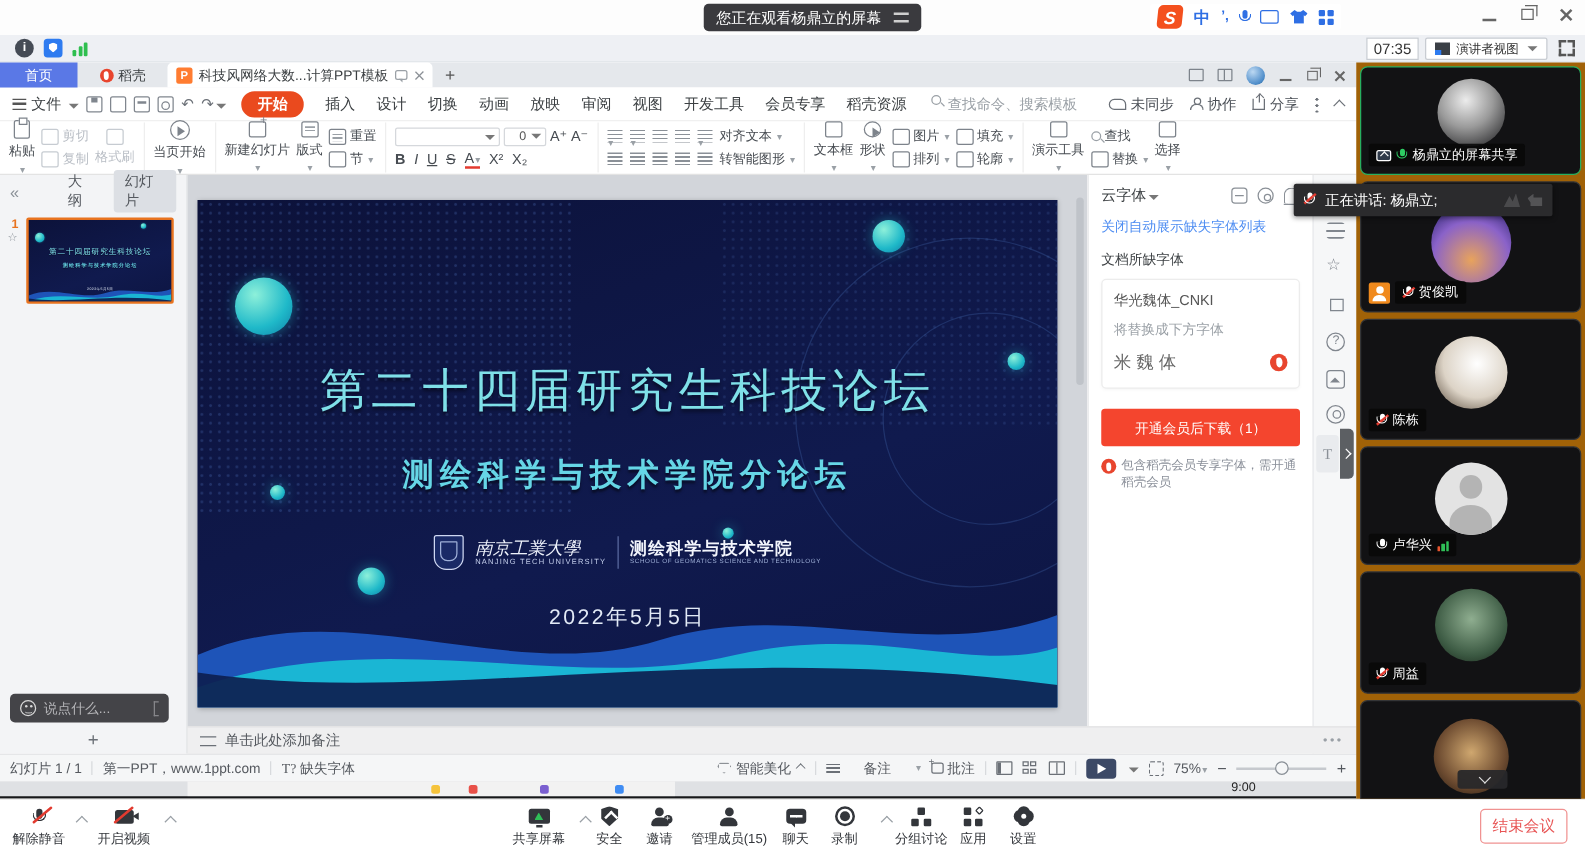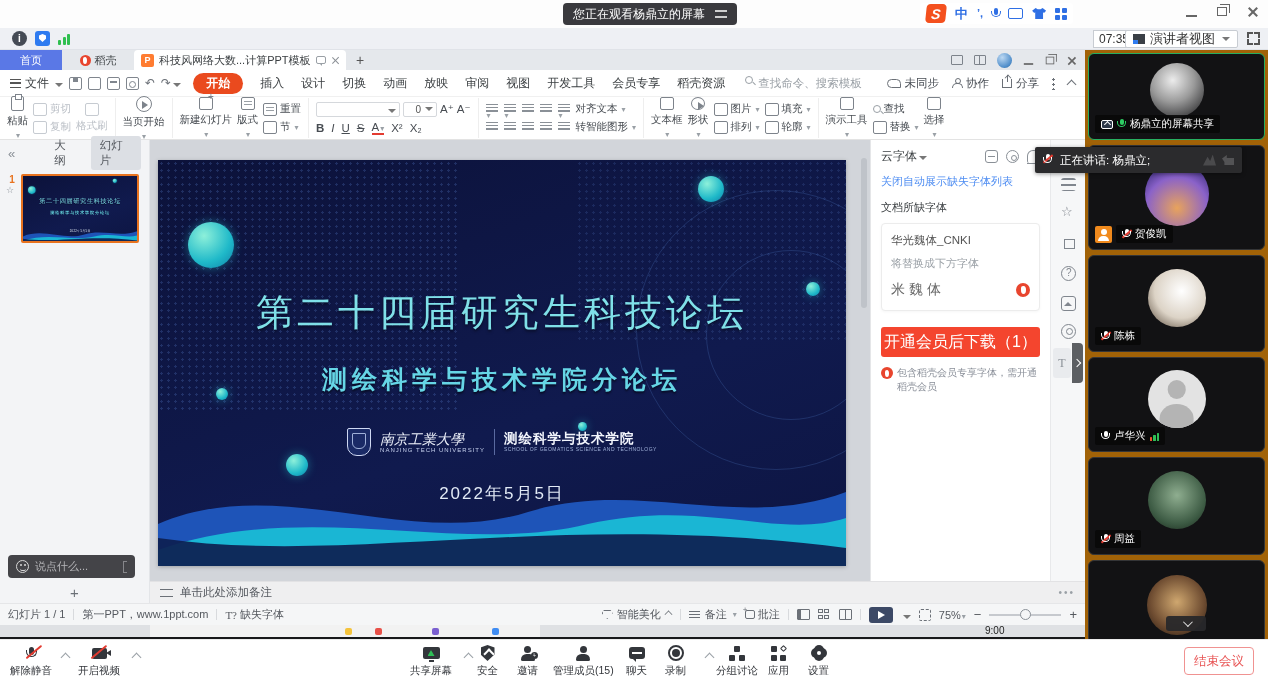--- a/index.html
+++ b/index.html
@@ -29,21 +29,21 @@
   .wc-x::before{transform:rotate(45deg)}.wc-x::after{transform:rotate(-45deg)}
 
   .status-strip{position:absolute;left:0;top:28px;width:1268px;height:22px;background:#eef0f4;border-bottom:1px solid #e0e3e8}
   .ss-left{position:absolute;left:12px;top:3px;display:flex;gap:8px;align-items:center}
   .ic-info{width:15px;height:15px;border-radius:50%;background:#454b55;color:#fff;font-size:10px;display:flex;align-items:center;justify-content:center;font-weight:bold}
   .ic-shield{width:15px;height:15px;background:#2e7bf0;border-radius:3px;position:relative}
   .ic-shield::before{content:"";position:absolute;left:4px;top:3px;width:7px;height:8px;background:#fff;clip-path:polygon(50% 0,100% 20%,100% 60%,50% 100%,0 60%,0 20%)}
   .ic-signal{display:flex;align-items:flex-end;gap:1.5px;height:13px}
   .ic-signal i{width:3px;background:#2fbf4f;border-radius:1px}
   .clock-box{position:absolute;right:133px;top:2px;width:42px;height:18px;background:#fff;border:1px solid #c8ccd2;font-size:12px;color:#333;display:flex;align-items:center;justify-content:center}
-  .view-btn{position:absolute;right:30px;top:2px;height:18px;background:#fff;border:1px solid #c8ccd2;border-radius:2px;display:flex;align-items:center;gap:5px;padding:0 7px;font-size:13px;color:#333}
+  .view-btn{position:absolute;right:30px;top:2px;height:18px;background:#fff;border:1px solid #c8ccd2;border-radius:2px;display:flex;align-items:center;gap:5px;padding:0 7px;font-size:10px;color:#333}
   .view-ic{width:12px;height:10px;position:relative;background:#3a3f46}
   .view-ic::before{content:"";position:absolute;left:0;bottom:0;width:5px;height:4px;background:#2e7bf0}
   .caret-d::after{content:"";display:inline-block;width:0;height:0;border-left:4px solid transparent;border-right:4px solid transparent;border-top:4px solid #777;margin-left:2px}
   .fs-ic{position:absolute;right:8px;top:4px;width:13px;height:13px}
   .fs-ic::before{content:"";position:absolute;left:0;top:0;width:4px;height:4px;border-left:2px solid #555;border-top:2px solid #555}
   .fs-ic::after{content:"";position:absolute;right:0;bottom:0;width:4px;height:4px;border-right:2px solid #555;border-bottom:2px solid #555}
   .fs-ic i::before{content:"";position:absolute;right:0;top:0;width:4px;height:4px;border-right:2px solid #555;border-top:2px solid #555}
   .fs-ic i::after{content:"";position:absolute;left:0;bottom:0;width:4px;height:4px;border-left:2px solid #555;border-bottom:2px solid #555}
 
   
@@ -166,21 +166,21 @@
   .fp-ic.bell::after{content:"";position:absolute;left:-1px;bottom:-1px;width:13px;height:1.5px;background:#8a9097}
   .fp-link{color:#4e8df2;margin-top:9px}
   .fp-label{color:#3c4043;margin-top:11px}
   .fp-card{margin-top:8px;border:1px solid #ececec;border-radius:4px;padding:9px 9px 11px;background:#fff;box-shadow:0 1px 3px rgba(0,0,0,.04)}
   .fp-missing{color:#555;font-size:11.5px}
   .fp-hint{color:#9aa0a6;margin-top:8px}
   .fp-prevrow{display:flex;align-items:center;margin-top:10px}
   .fp-preview{font-family:Liberation Sans, sans-serif;color:#666;font-size:14px;letter-spacing:4px}
   .docer-badge{margin-left:auto;width:14px;height:14px;background:#e8452e;border-radius:50%;position:relative}
   .docer-badge::before{content:"";position:absolute;left:4.5px;top:3px;width:5px;height:8px;background:#fff;border-radius:2px 50% 50% 50%}
-  .fp-btn{margin-top:16px;height:30px;background:#f4452e;border-radius:3px;color:#fff;font-size:16px;display:flex;align-items:center;justify-content:center}
+  .fp-btn{margin-top:16px;height:30px;background:#f4452e;border-radius:3px;color:#fff;font-size:11px;display:flex;align-items:center;justify-content:center}
   .fp-note{display:flex;gap:4px;margin-top:9px;color:#8a8f99;font-size:10px;line-height:1.4}
   .fp-note .docer-badge{margin:1px 0 0;flex:none;width:12px;height:12px}
   .fp-note .docer-badge::before{left:4px;top:2.5px;width:4px;height:7px}
 
   
   .vstrip{width:35px;flex:none;background:#f6f7f8;border-left:1px solid #e8e9eb;position:relative}
   .vs-ic{position:absolute;left:10px;width:15px;height:15px;border:1.4px solid #80868e;border-radius:3px}
   .vs-ic.round{border-radius:50%}
   .vs-ic.q::before{content:"?";position:absolute;left:4px;top:0px;font-size:10px;color:#80868e}
   .vs-ic.sliders{border:none;background:repeating-linear-gradient(#80868e 0 1.5px,transparent 1.5px 6px);height:13px}
@@ -699,21 +699,21 @@
         <span style="font-family:'Liberation Serif',serif">T?</span>
         <span>缺失字体</span>
       </span>
       <span class="st-right">
         <span style="display:flex;gap:4px;align-items:center">
             <span class="gem"></span>
             <span>智能美化</span>
             <span class="chev-up" style="margin-top:0;transform:rotate(45deg) scale(.8)"></span>
           </span>
         <span class="sep"></span>
-        <span style="display:flex;gap:5px;align-items:center" class="drop">
+        <span style="display:flex;gap:19px;align-items:center" class="drop">
             <span class="mini-lines"></span>
             <span>备注</span>
           </span>
         <span style="display:flex;gap:3px;align-items:center">
             <span class="cmt2"></span>
             <span>批注</span>
           </span>
         <span class="sep"></span>
         <span class="v-ic norm"></span>
         <span class="v-ic grid4">

